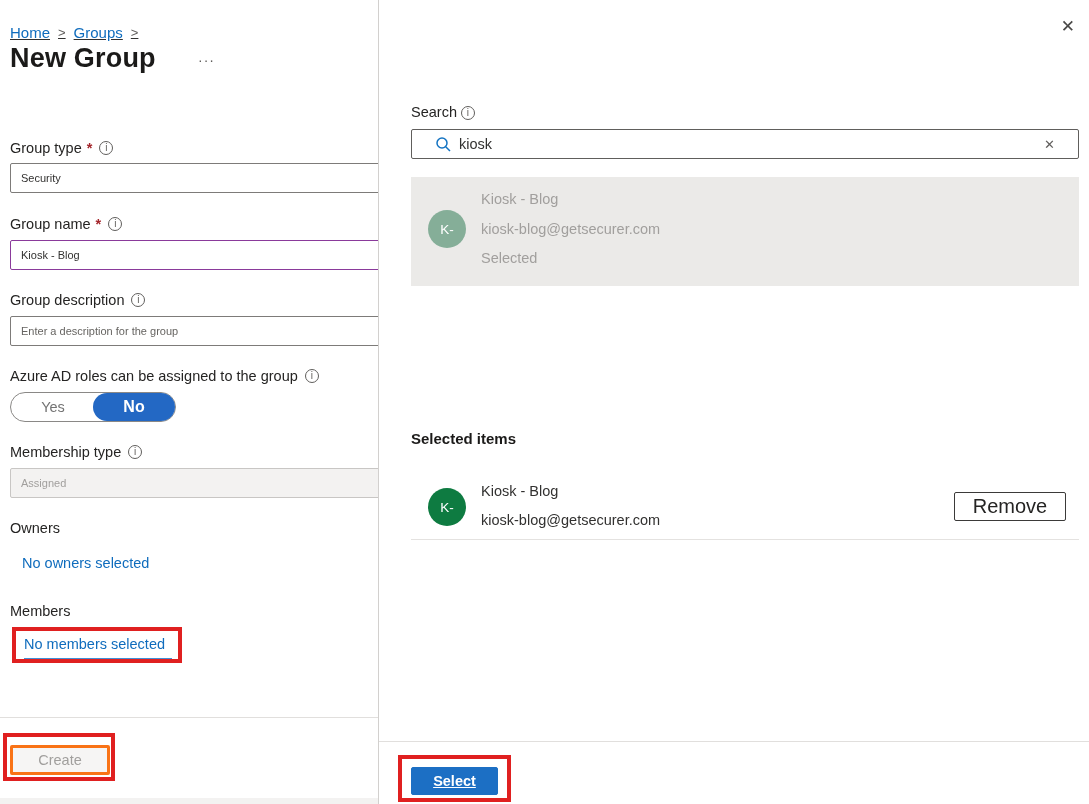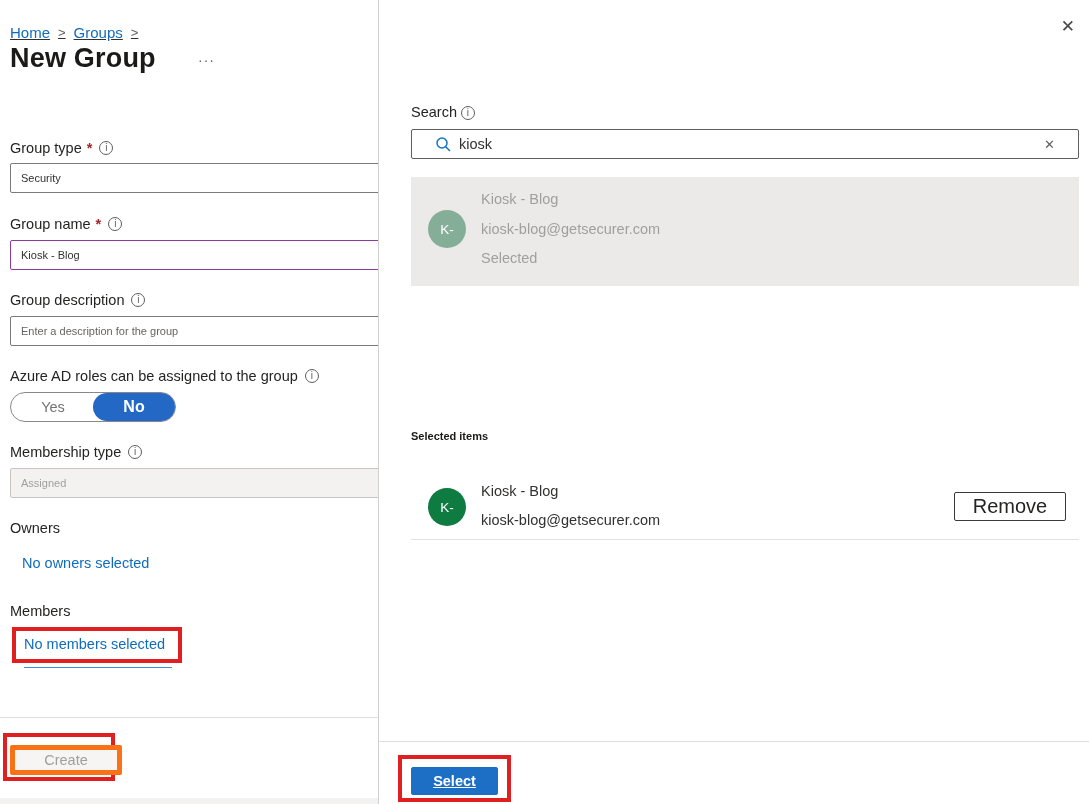--- a/index.html
+++ b/index.html
@@ -42,25 +42,25 @@
     line-height: 28px; text-align: center; font-size: 14.5px; color: #737373;
   }
   .toggle-no {
     position: absolute; right: 0; top: 0; width: 82px; height: 28px; border-radius: 15px;
     background: #2368c4; color: #ffffff; font-weight: 700; font-size: 16px;
     line-height: 28px; text-align: center;
   }
   .link { color: #0f6cbd; font-size: 14.5px; text-decoration: none; cursor: pointer; }
 
   .red-box { position: absolute; border: 4px solid #e02020; background: transparent; }
-  .members-link-wrap { display: block; margin: 4px 6px 0 8px; padding-bottom: 14px; border-bottom: 1px solid #418ed6; }
+  .members-link-wrap { display: block; margin: 4px 6px 0 8px; padding-bottom: 5px; border-bottom: 1px solid #418ed6; }
 
   .create-btn {
-    margin: 8px 0 0 3px; width: 112px; height: 30px;
-    background: #f6f5f4; border: 5px solid #f97316; border-radius: 2px;
+    margin: 8px 0 0 3px; width: 100px; height: 30px;
+    background: #f6f5f4; border: 3px solid #f97316; border-radius: 2px;
     color: #a19f9d; font-family: "Liberation Sans", sans-serif; font-size: 14.5px; cursor: default;
   }
   .left-footer-divider { left: 0; top: 717px; width: 379px; height: 1px; background: #e1dfdd; }
   .bottom-strip { left: 0; top: 798px; width: 378px; height: 6px; background: #f3f2f1; }
 
   
   .panel {
     position: absolute; left: 378px; top: 0; width: 711px; height: 804px;
     background: #ffffff; border-left: 1px solid #d2d0ce;
   }
@@ -81,21 +81,21 @@
 
   .result-item { left: 32px; top: 177px; width: 668px; height: 109px; background: #ebeae8; cursor: pointer; }
   .avatar {
     position: absolute; width: 38px; height: 38px; border-radius: 50%;
     color: #ffffff; font-size: 13.5px; display: flex; align-items: center; justify-content: center;
   }
   .avatar-muted { left: 17px; top: 33px; background: #85ae98; }
   .avatar-green { left: 49px; top: 488px; background: #0e7b41; }
   .r-line { position: absolute; left: 70px; font-size: 14.5px; color: #a19f9d; }
 
-  .sel-heading { left: 32px; top: 430px; font-size: 11px; font-weight: 700; color: #1b1a19; }
+  .sel-heading { left: 32px; top: 430px; font-size: 15px; font-weight: 700; color: #1b1a19; }
   .s-name { left: 102px; top: 483px; font-size: 14.5px; color: #323130; }
   .s-email { left: 102px; top: 512px; font-size: 14.5px; color: #323130; }
   .remove-btn {
     position: absolute; left: 575px; top: 492px; width: 112px; height: 29px;
     background: #ffffff; border: 1px solid #3b3a39; border-radius: 2px;
     font-family: "Liberation Sans", sans-serif; font-size: 20px; color: #252423; cursor: pointer;
   }
   .sel-divider { left: 32px; top: 539px; width: 668px; height: 1px; background: #e4e2e0; }
   .panel-footer-divider { left: 0; top: 741px; width: 711px; height: 1px; background: #e1dfdd; }
 

